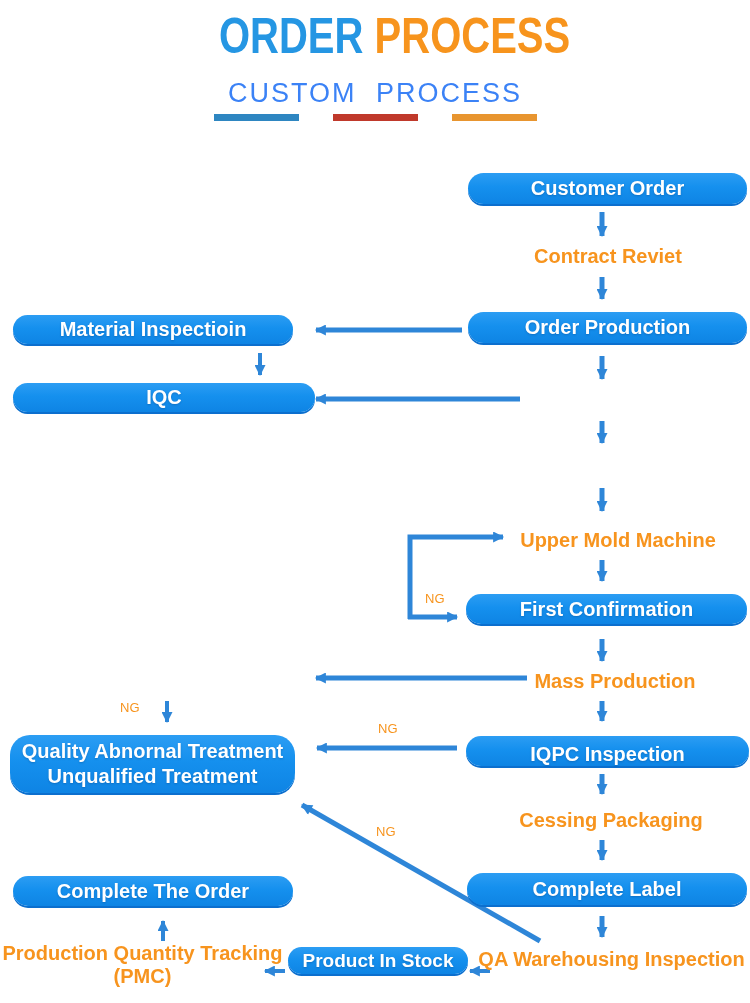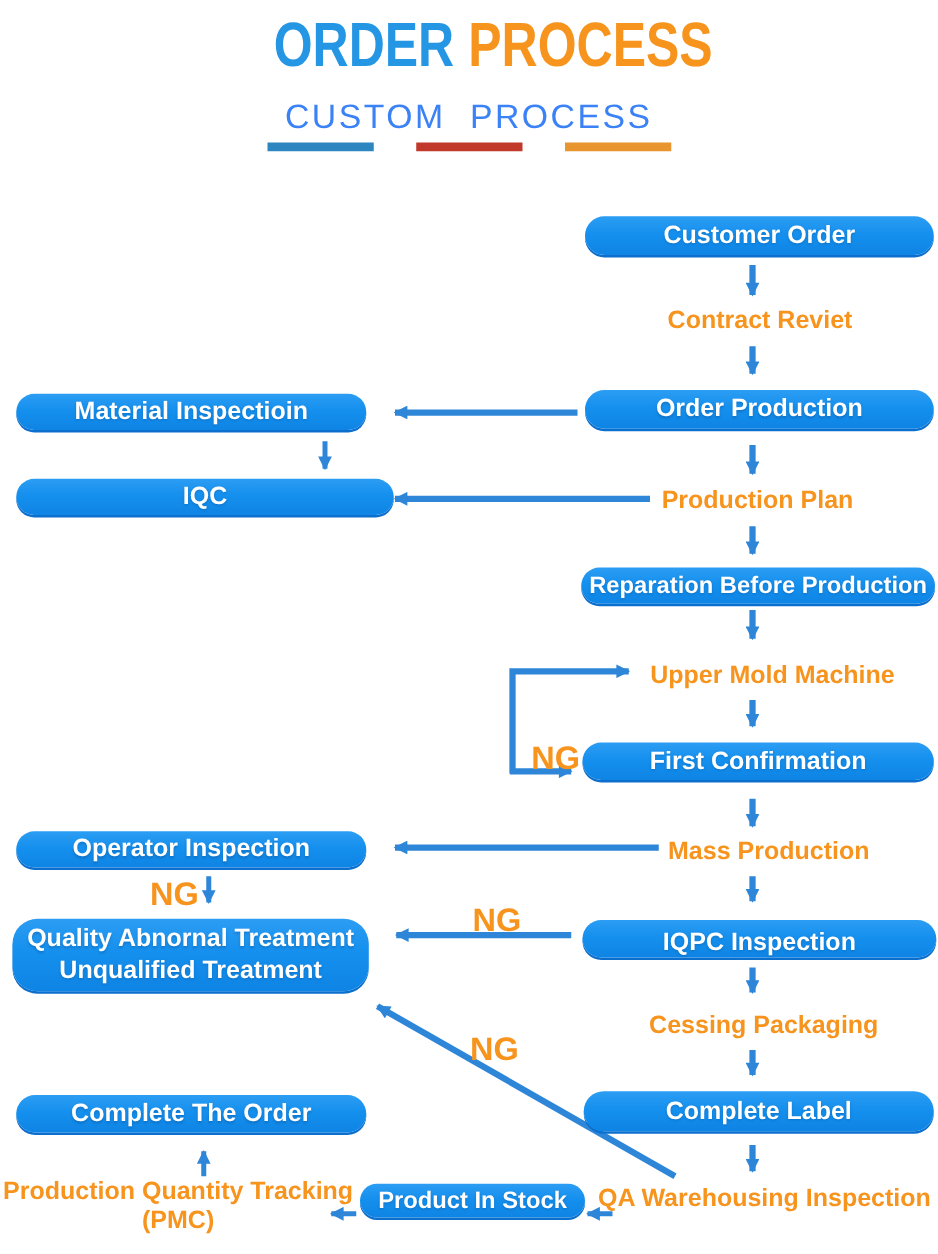--- a/index.html
+++ b/index.html
@@ -30,21 +30,21 @@
     position:absolute;display:flex;flex-direction:column;align-items:center;justify-content:center;
     background:linear-gradient(180deg,#2C9DF3 0%,#1590EE 45%,#0E84E4 100%);
     border-radius:20px;color:#ffffff;font-weight:bold;font-size:20px;line-height:1.25;
     box-shadow:0 2px 0 #0C6FCE;text-shadow:0 1px 2px rgba(0,40,90,.25);
   }
   .flow-label{
     position:absolute;color:#F7941E;font-weight:bold;font-size:20px;
     text-align:center;white-space:nowrap;line-height:1.15;
   }
   .ng{
-    position:absolute;color:#F7941E;font-weight:bold;font-size:26px;white-space:nowrap;
+    position:absolute;color:#F7941E;font-weight:normal;font-size:13px;white-space:nowrap;
   }
   svg.connectors{position:absolute;left:0;top:0;pointer-events:none;}
 </style>
 </head>
 <body>
 
 <div id="canvas">
 
   <div class="title-row">
     <div class="title-inner">
@@ -99,25 +99,21 @@
   <div class="pill" style="left:468px;top:173px;width:279px;height:31px;">
     <span>Customer Order</span>
   </div>
 
   <div class="flow-label" style="left:468px;top:245px;width:280px;">Contract Reviet</div>
 
   <div class="pill" style="left:468px;top:312px;width:279px;height:31px;">
     <span>Order Production</span>
   </div>
 
-  <div class="flow-label" style="left:466px;top:389px;width:280px;">Production Plan</div>
 
-  <div class="pill" style="left:465px;top:454px;width:283px;height:29px;font-size:19px;">
-    <span>Reparation Before Production</span>
-  </div>
 
   <div class="flow-label" style="left:468px;top:529px;width:300px;">Upper Mold Machine</div>
 
   <div class="pill" style="left:466px;top:594px;width:281px;height:30px;">
     <span>First Confirmation</span>
   </div>
 
   <div class="flow-label" style="left:465px;top:670px;width:300px;">Mass Production</div>
 
   <div class="pill" style="left:466px;top:736px;width:283px;height:30px;align-items:flex-end;">
@@ -133,23 +129,20 @@
   <div class="flow-label" style="left:469px;top:948px;width:285px;">QA Warehousing Inspection</div>
 
   <div class="pill" style="left:13px;top:315px;width:280px;height:29px;">
     <span>Material Inspectioin</span>
   </div>
 
   <div class="pill" style="left:13px;top:383px;width:302px;height:29px;">
     <span>IQC</span>
   </div>
 
-  <div class="pill" style="left:13px;top:665px;width:280px;height:29px;">
-    <span>Operator Inspection</span>
-  </div>
 
   <div class="rectbox" style="left:10px;top:735px;width:285px;height:58px;">
     <span>Quality Abnornal Treatment</span>
     <span>Unqualified Treatment</span>
   </div>
 
   <div class="pill" style="left:13px;top:876px;width:280px;height:30px;">
     <span>Complete The Order</span>
   </div>
 

